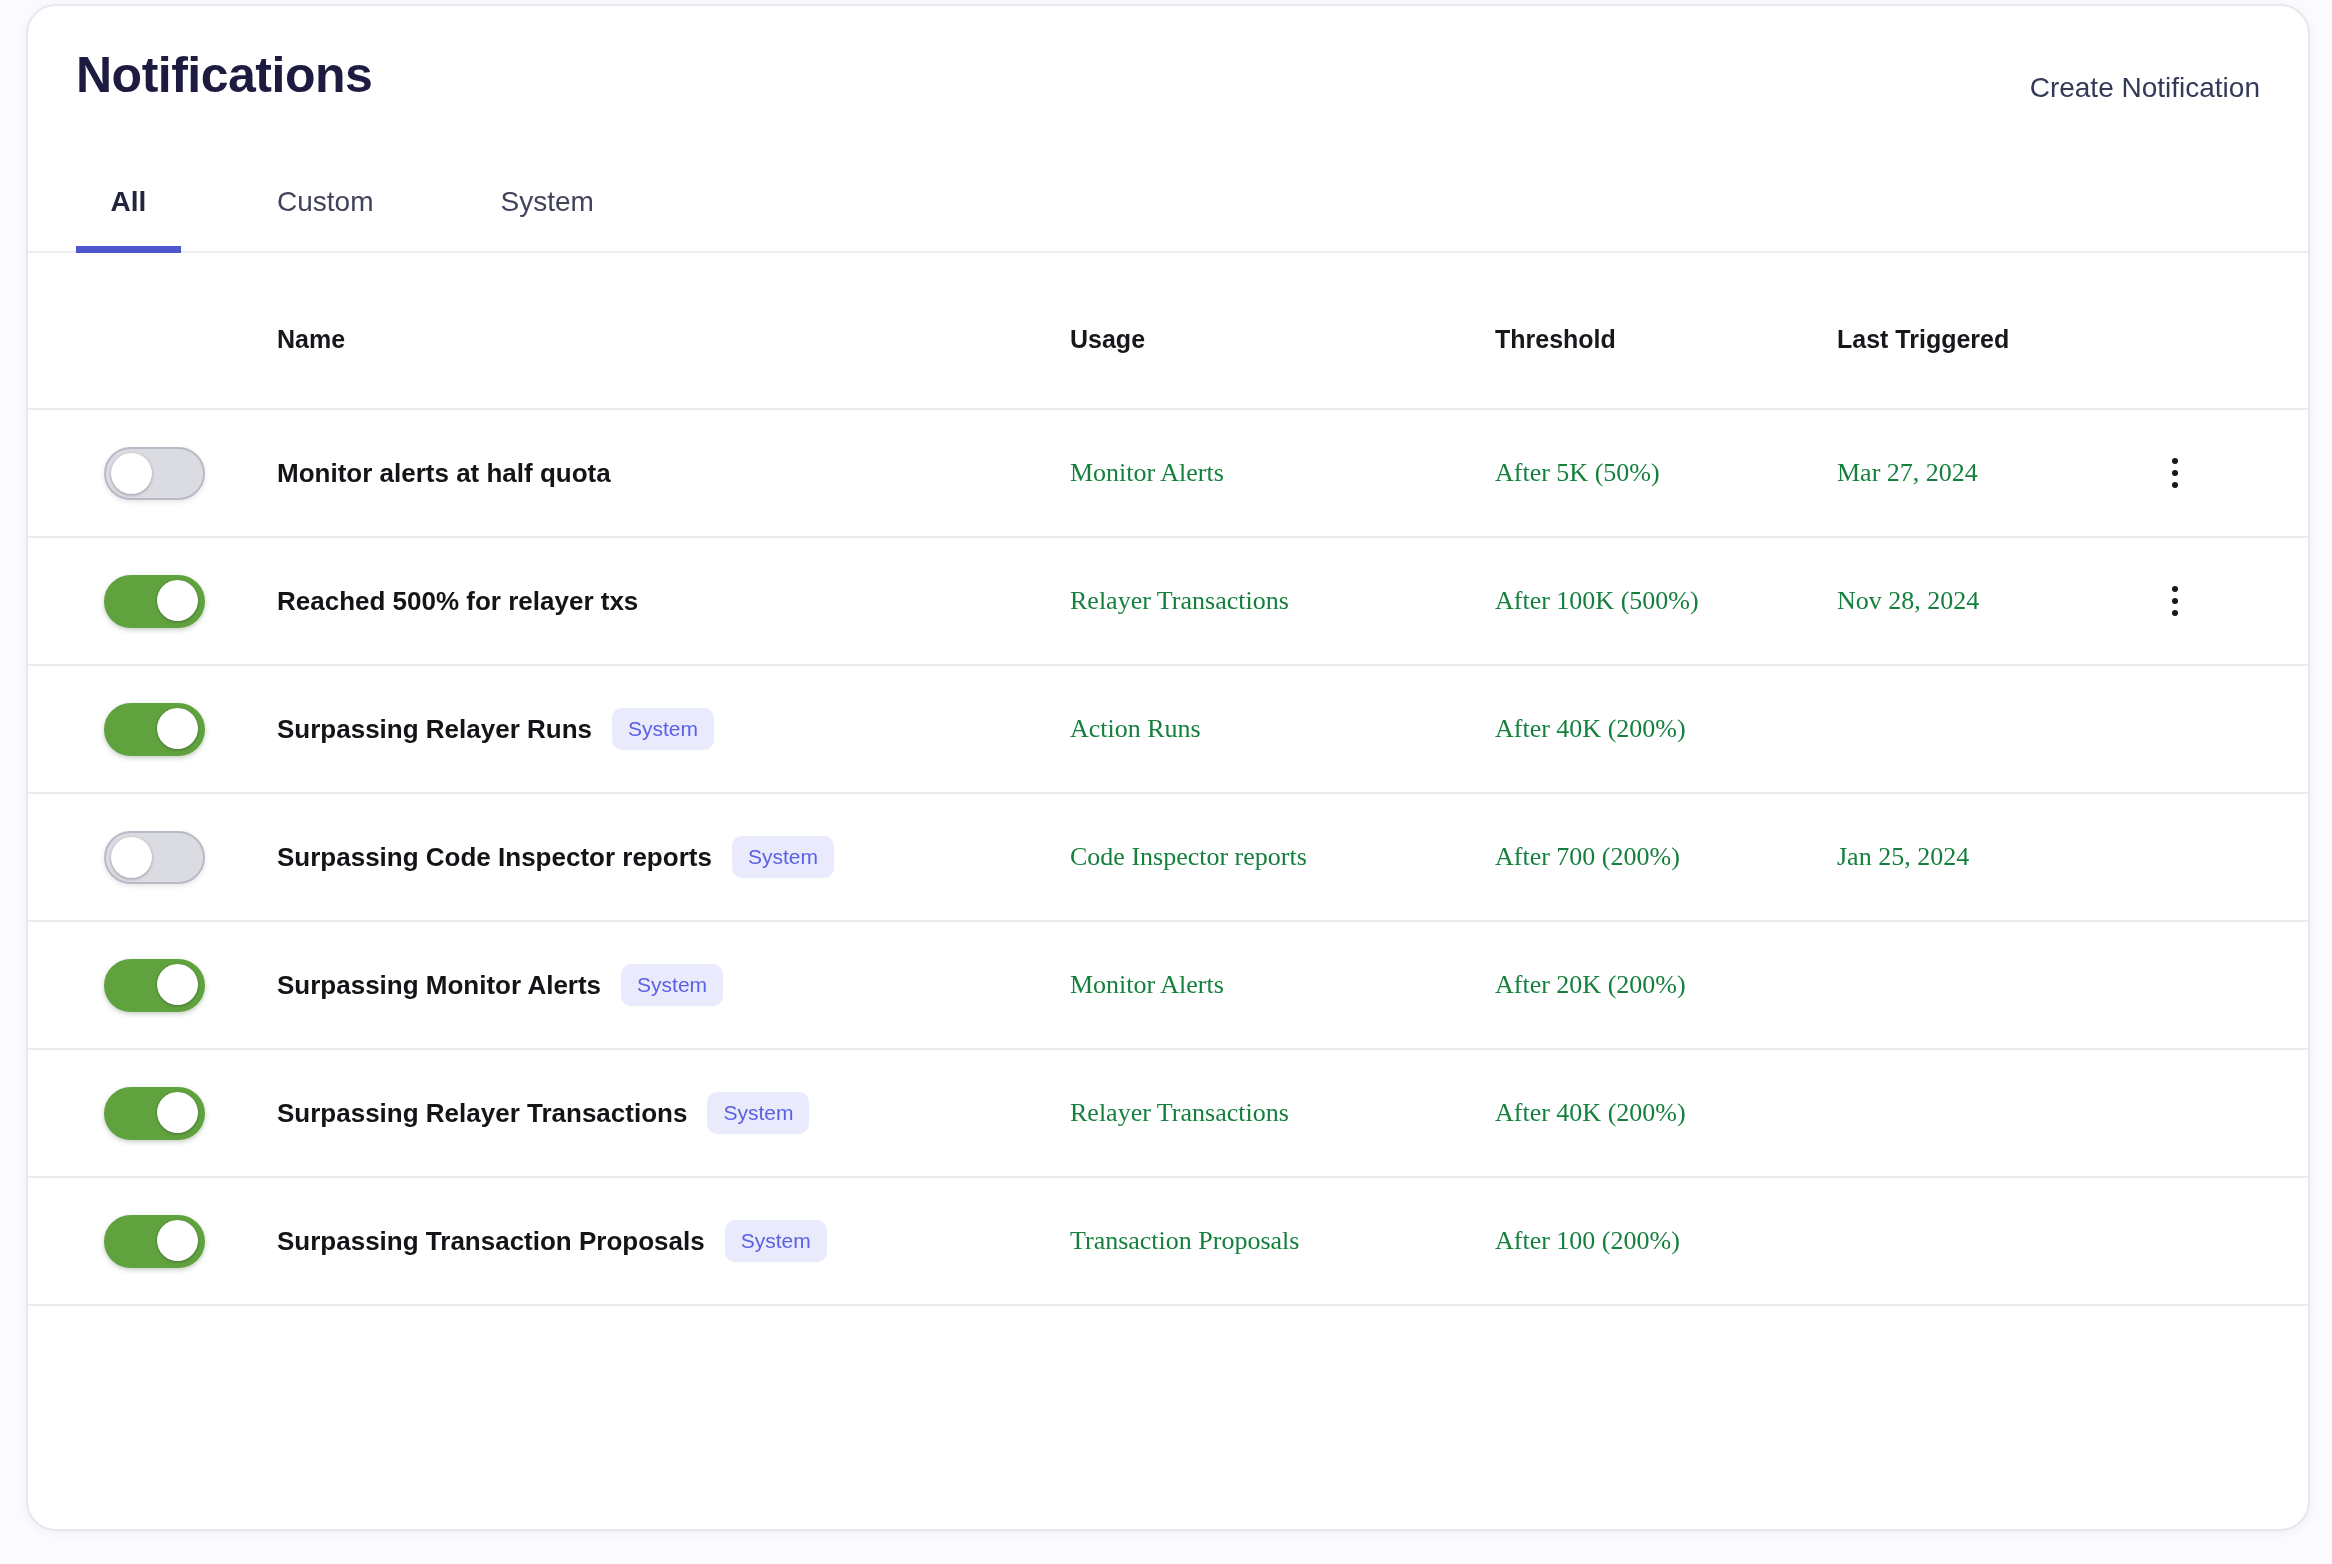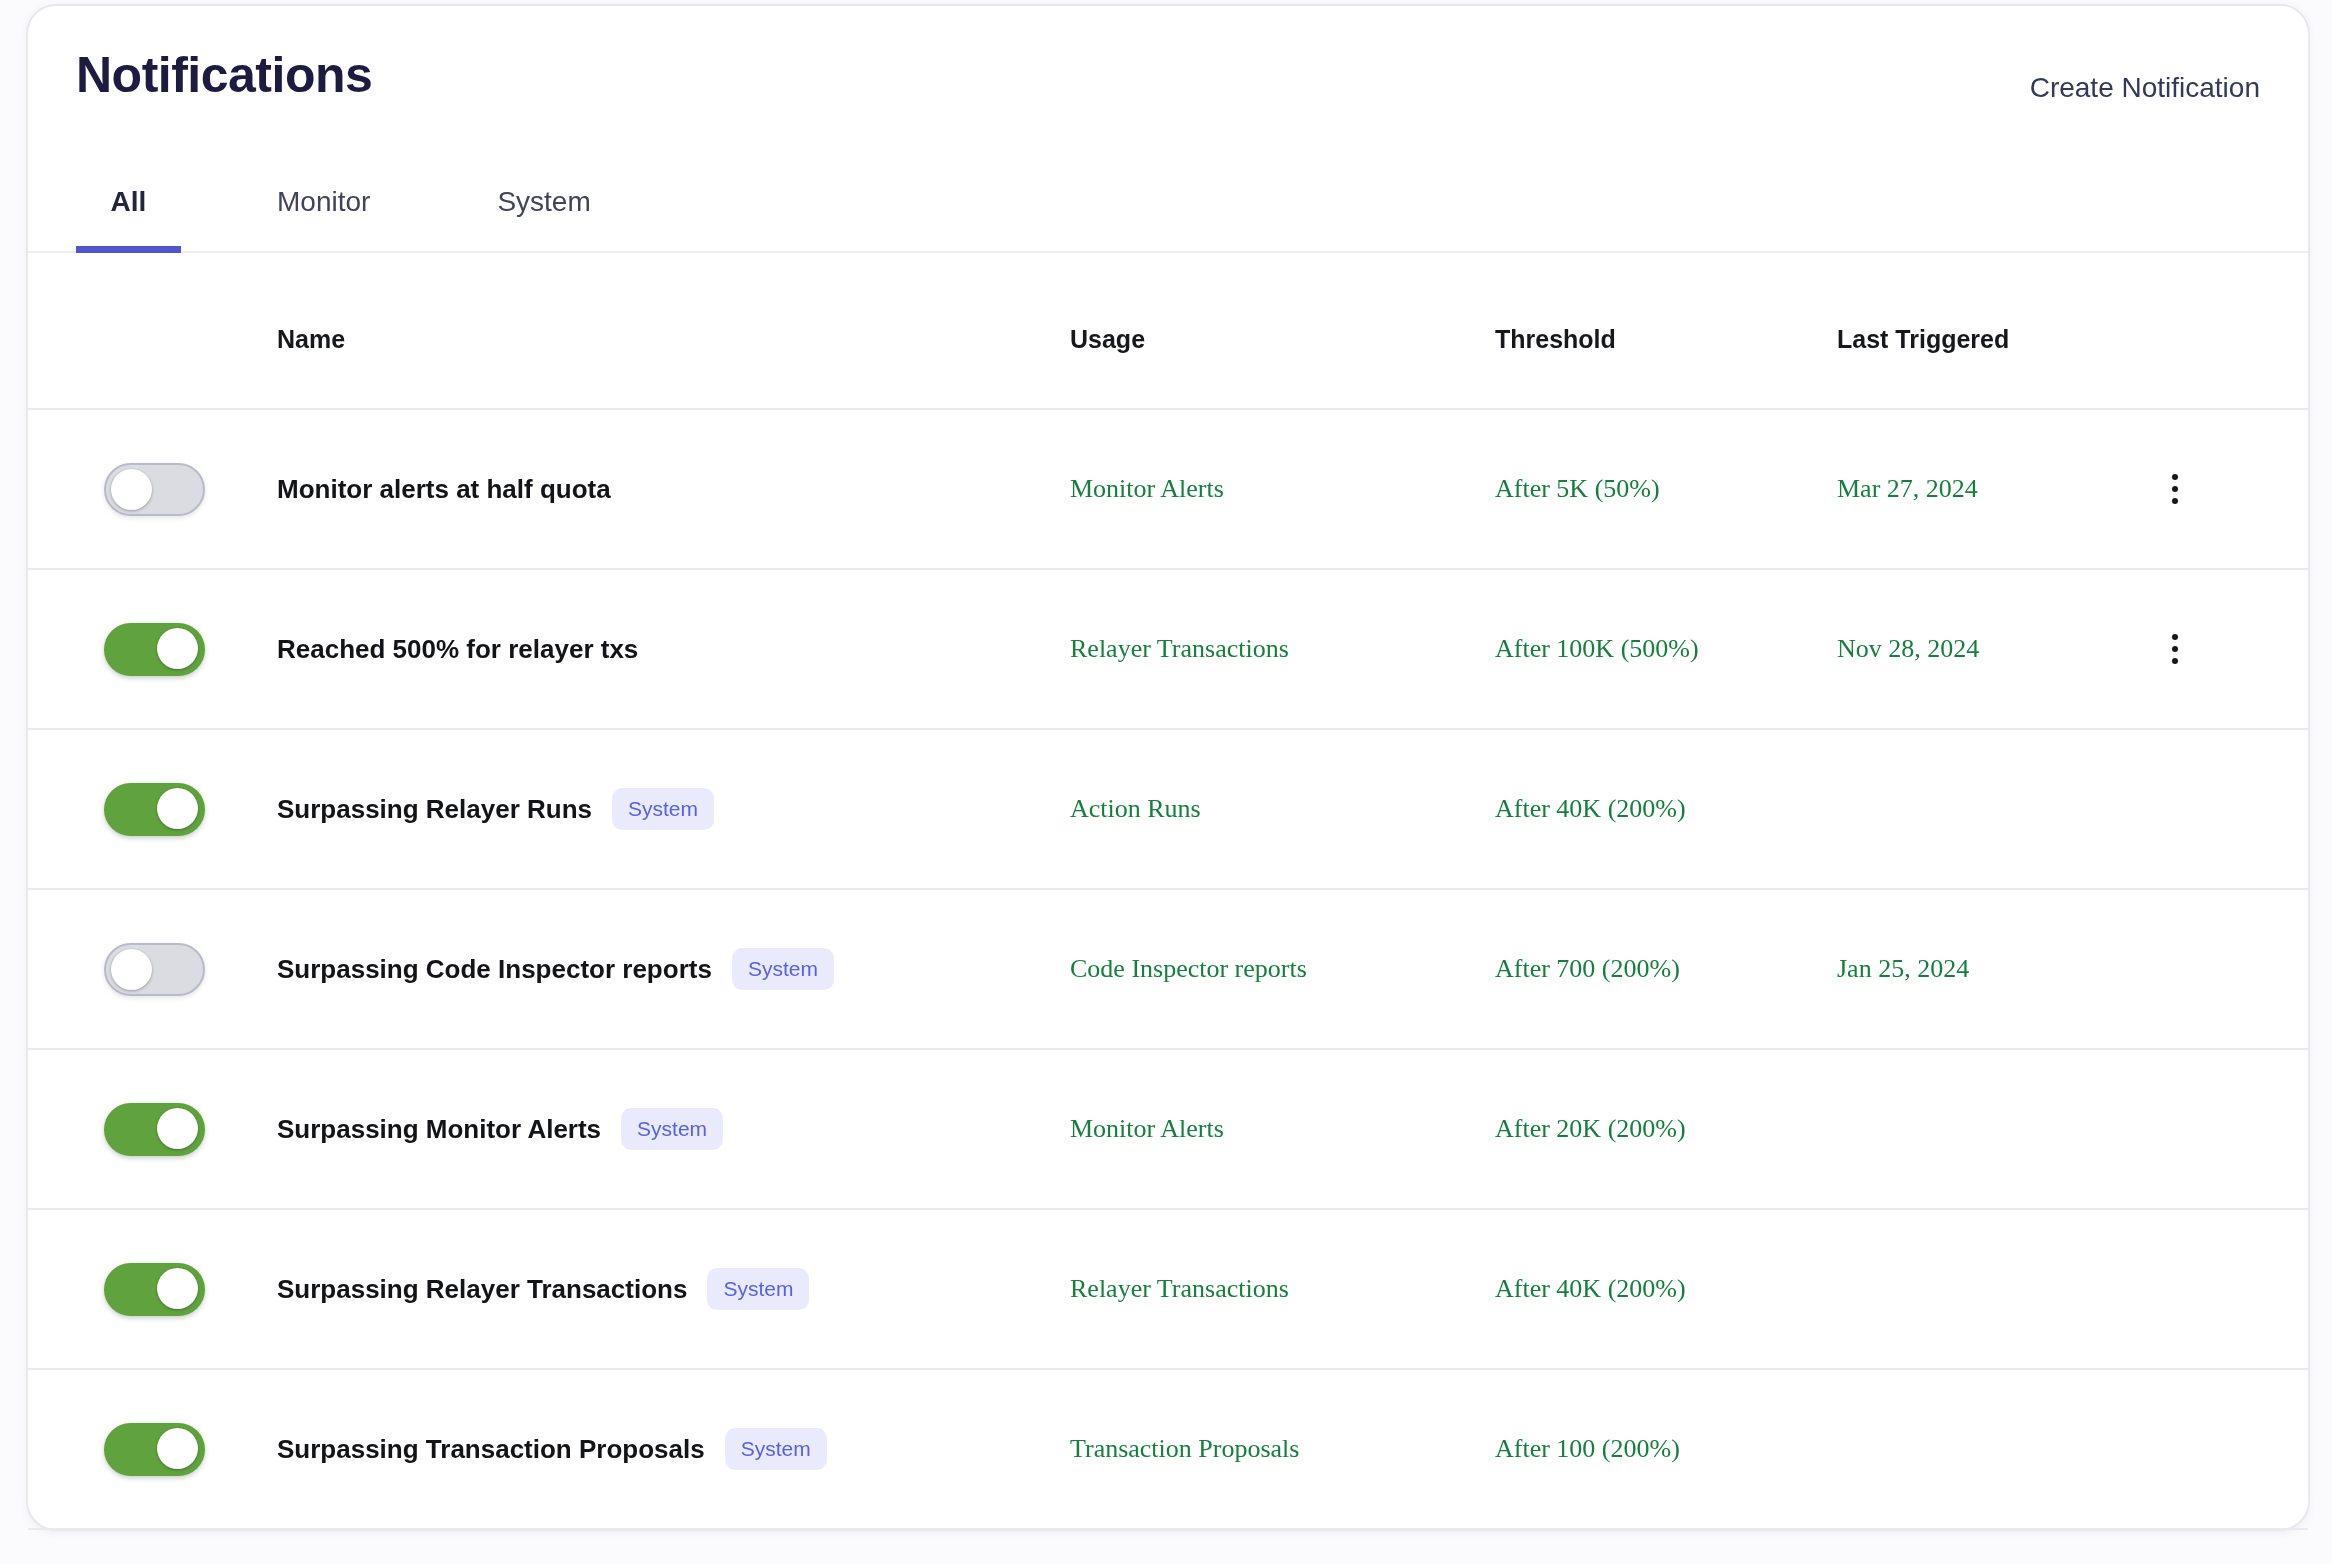--- a/index.html
+++ b/index.html
@@ -85,21 +85,21 @@
     height:157px;
     padding-top:26px;
     border-bottom:2px solid var(--divider);
   }
   .th{
     font-size:25px;
     font-weight:700;
     color:#17181c;
   }
   .trow{
-    height:160px;
+    height:128px;
     border-bottom:2px solid var(--divider);
   }
   .cell{
     font-size:26px;
     color:#15803d;
     white-space:nowrap;
     font-family:Liberation Serif, serif;
   }
   .name-cell{display:flex;align-items:center;}
   .nname{
@@ -172,21 +172,21 @@
 
 <div class="card">
 
   <div class="card-header">
     <h1 class="page-title">Notifications</h1>
     <a class="create-link">Create Notification</a>
   </div>
 
   <div class="tabs">
     <div class="tab tab-all">All</div>
-    <div class="tab tab-custom">Monitor</div>
+    <div class="tab tab-custom">Custom</div>
     <div class="tab tab-system">System</div>
   </div>
 
   <div class="grid thead">
     <div class="th"></div>
     <div class="th">Name</div>
     <div class="th">Usage</div>
     <div class="th">Threshold</div>
     <div class="th">Last Triggered</div>
     <div class="th"></div>

